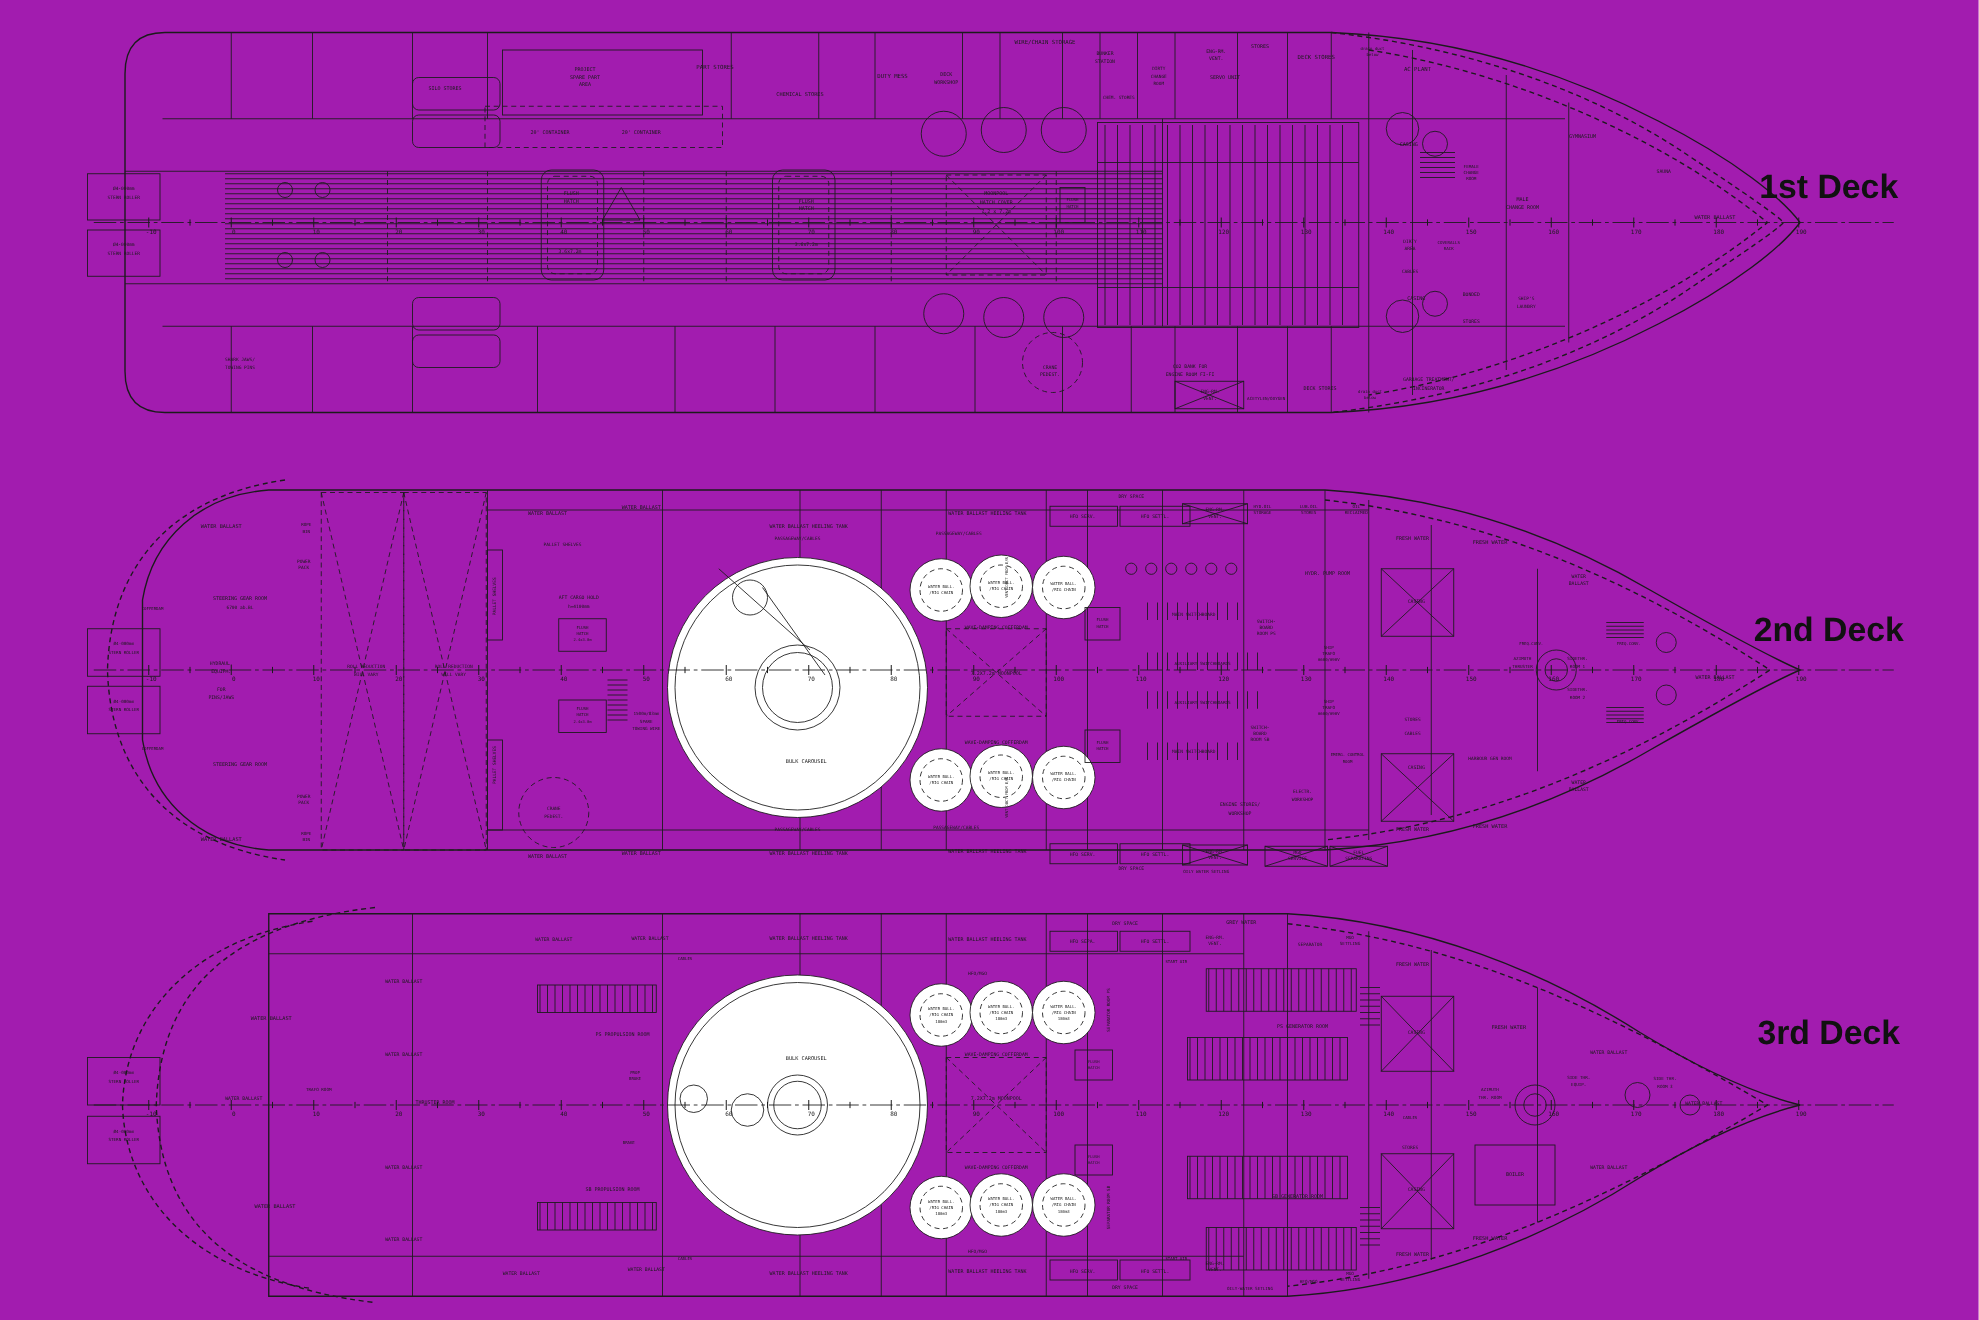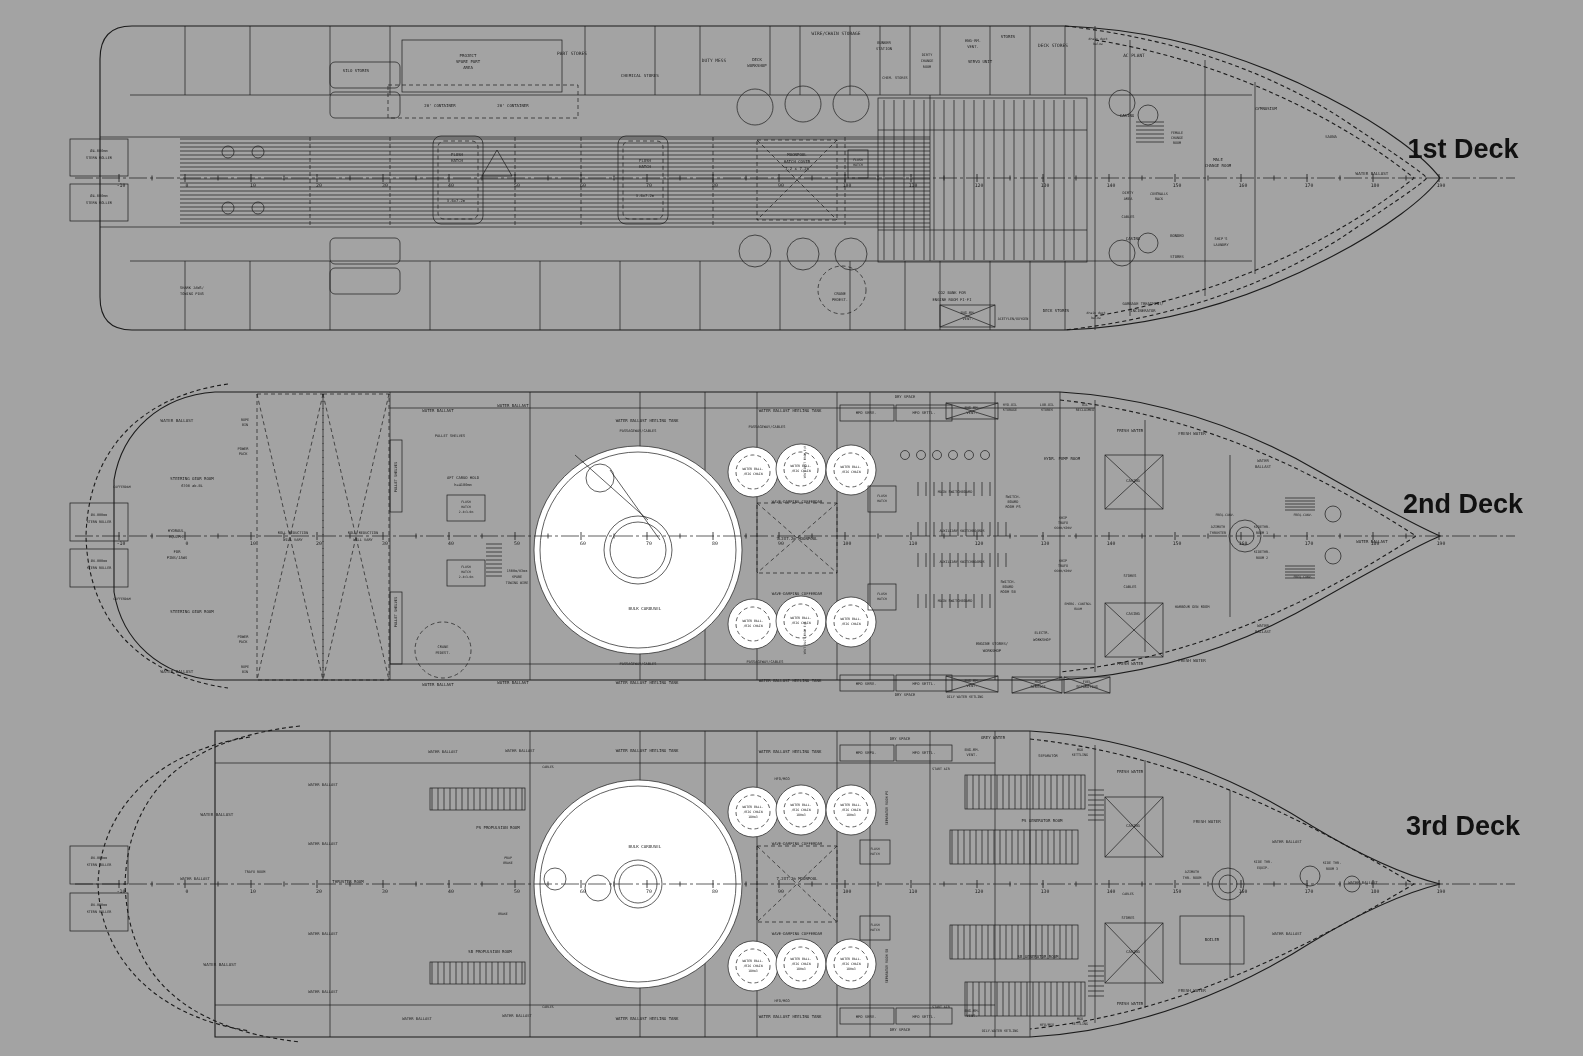--- a/index.html
+++ b/index.html
@@ -1,16 +1,16 @@
 <!DOCTYPE html>
 <html><head>
 <meta charset="utf-8">
 <style>
   html,body{margin:0;padding:0;background:#ffffff;}
-  .canvas{position:relative;width:1583px;height:1056px;background:#a3a3a3;overflow:hidden;
+  .canvas{position:relative;width:1583px;height:1056px;background:#a21caf;overflow:hidden;
           font-family:"DejaVu Sans Mono","Liberation Mono",monospace;}
   svg{position:absolute;left:0;top:0;}
   svg text{fill:#1b1b1b;font-family:"DejaVu Sans Mono","Liberation Mono",monospace;}
   svg .title{font-family:"Liberation Sans","DejaVu Sans",sans-serif;font-weight:bold;fill:#111;}
 </style>
 </head>
 <body>
 
 <div class="canvas">
   <svg id="plan" width="1583" height="1056" viewBox="0 0 1583 1056">

